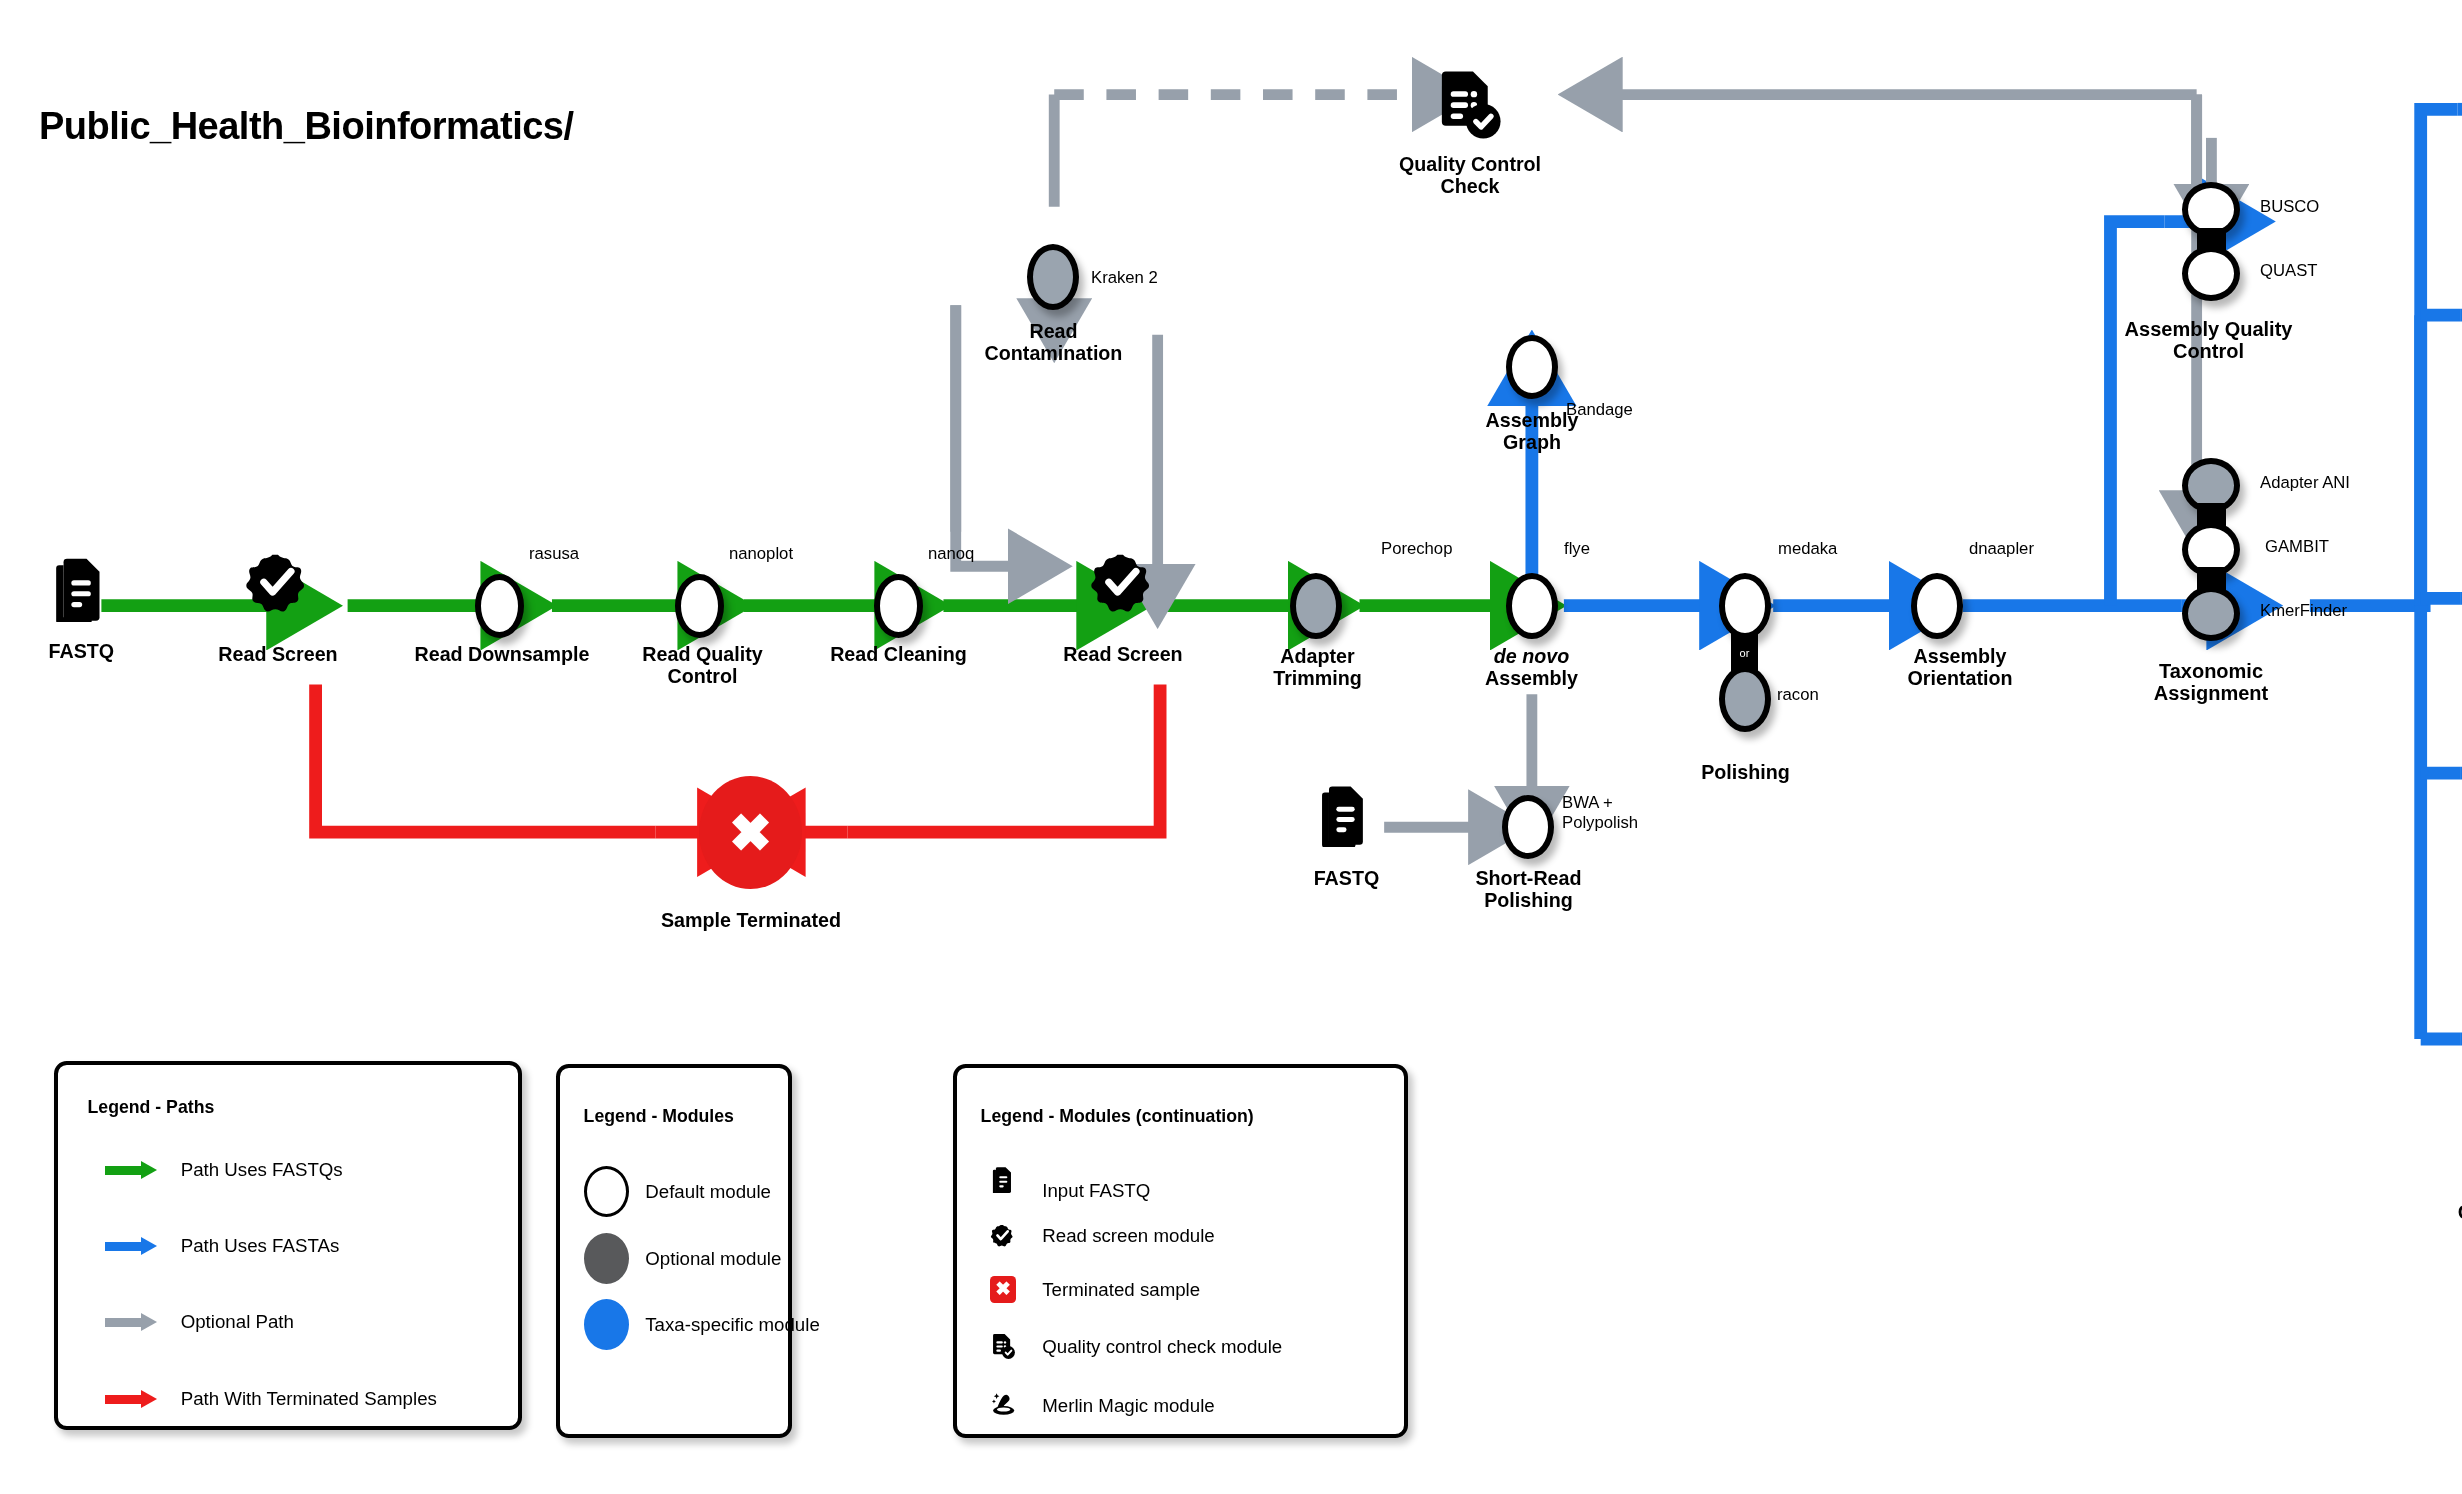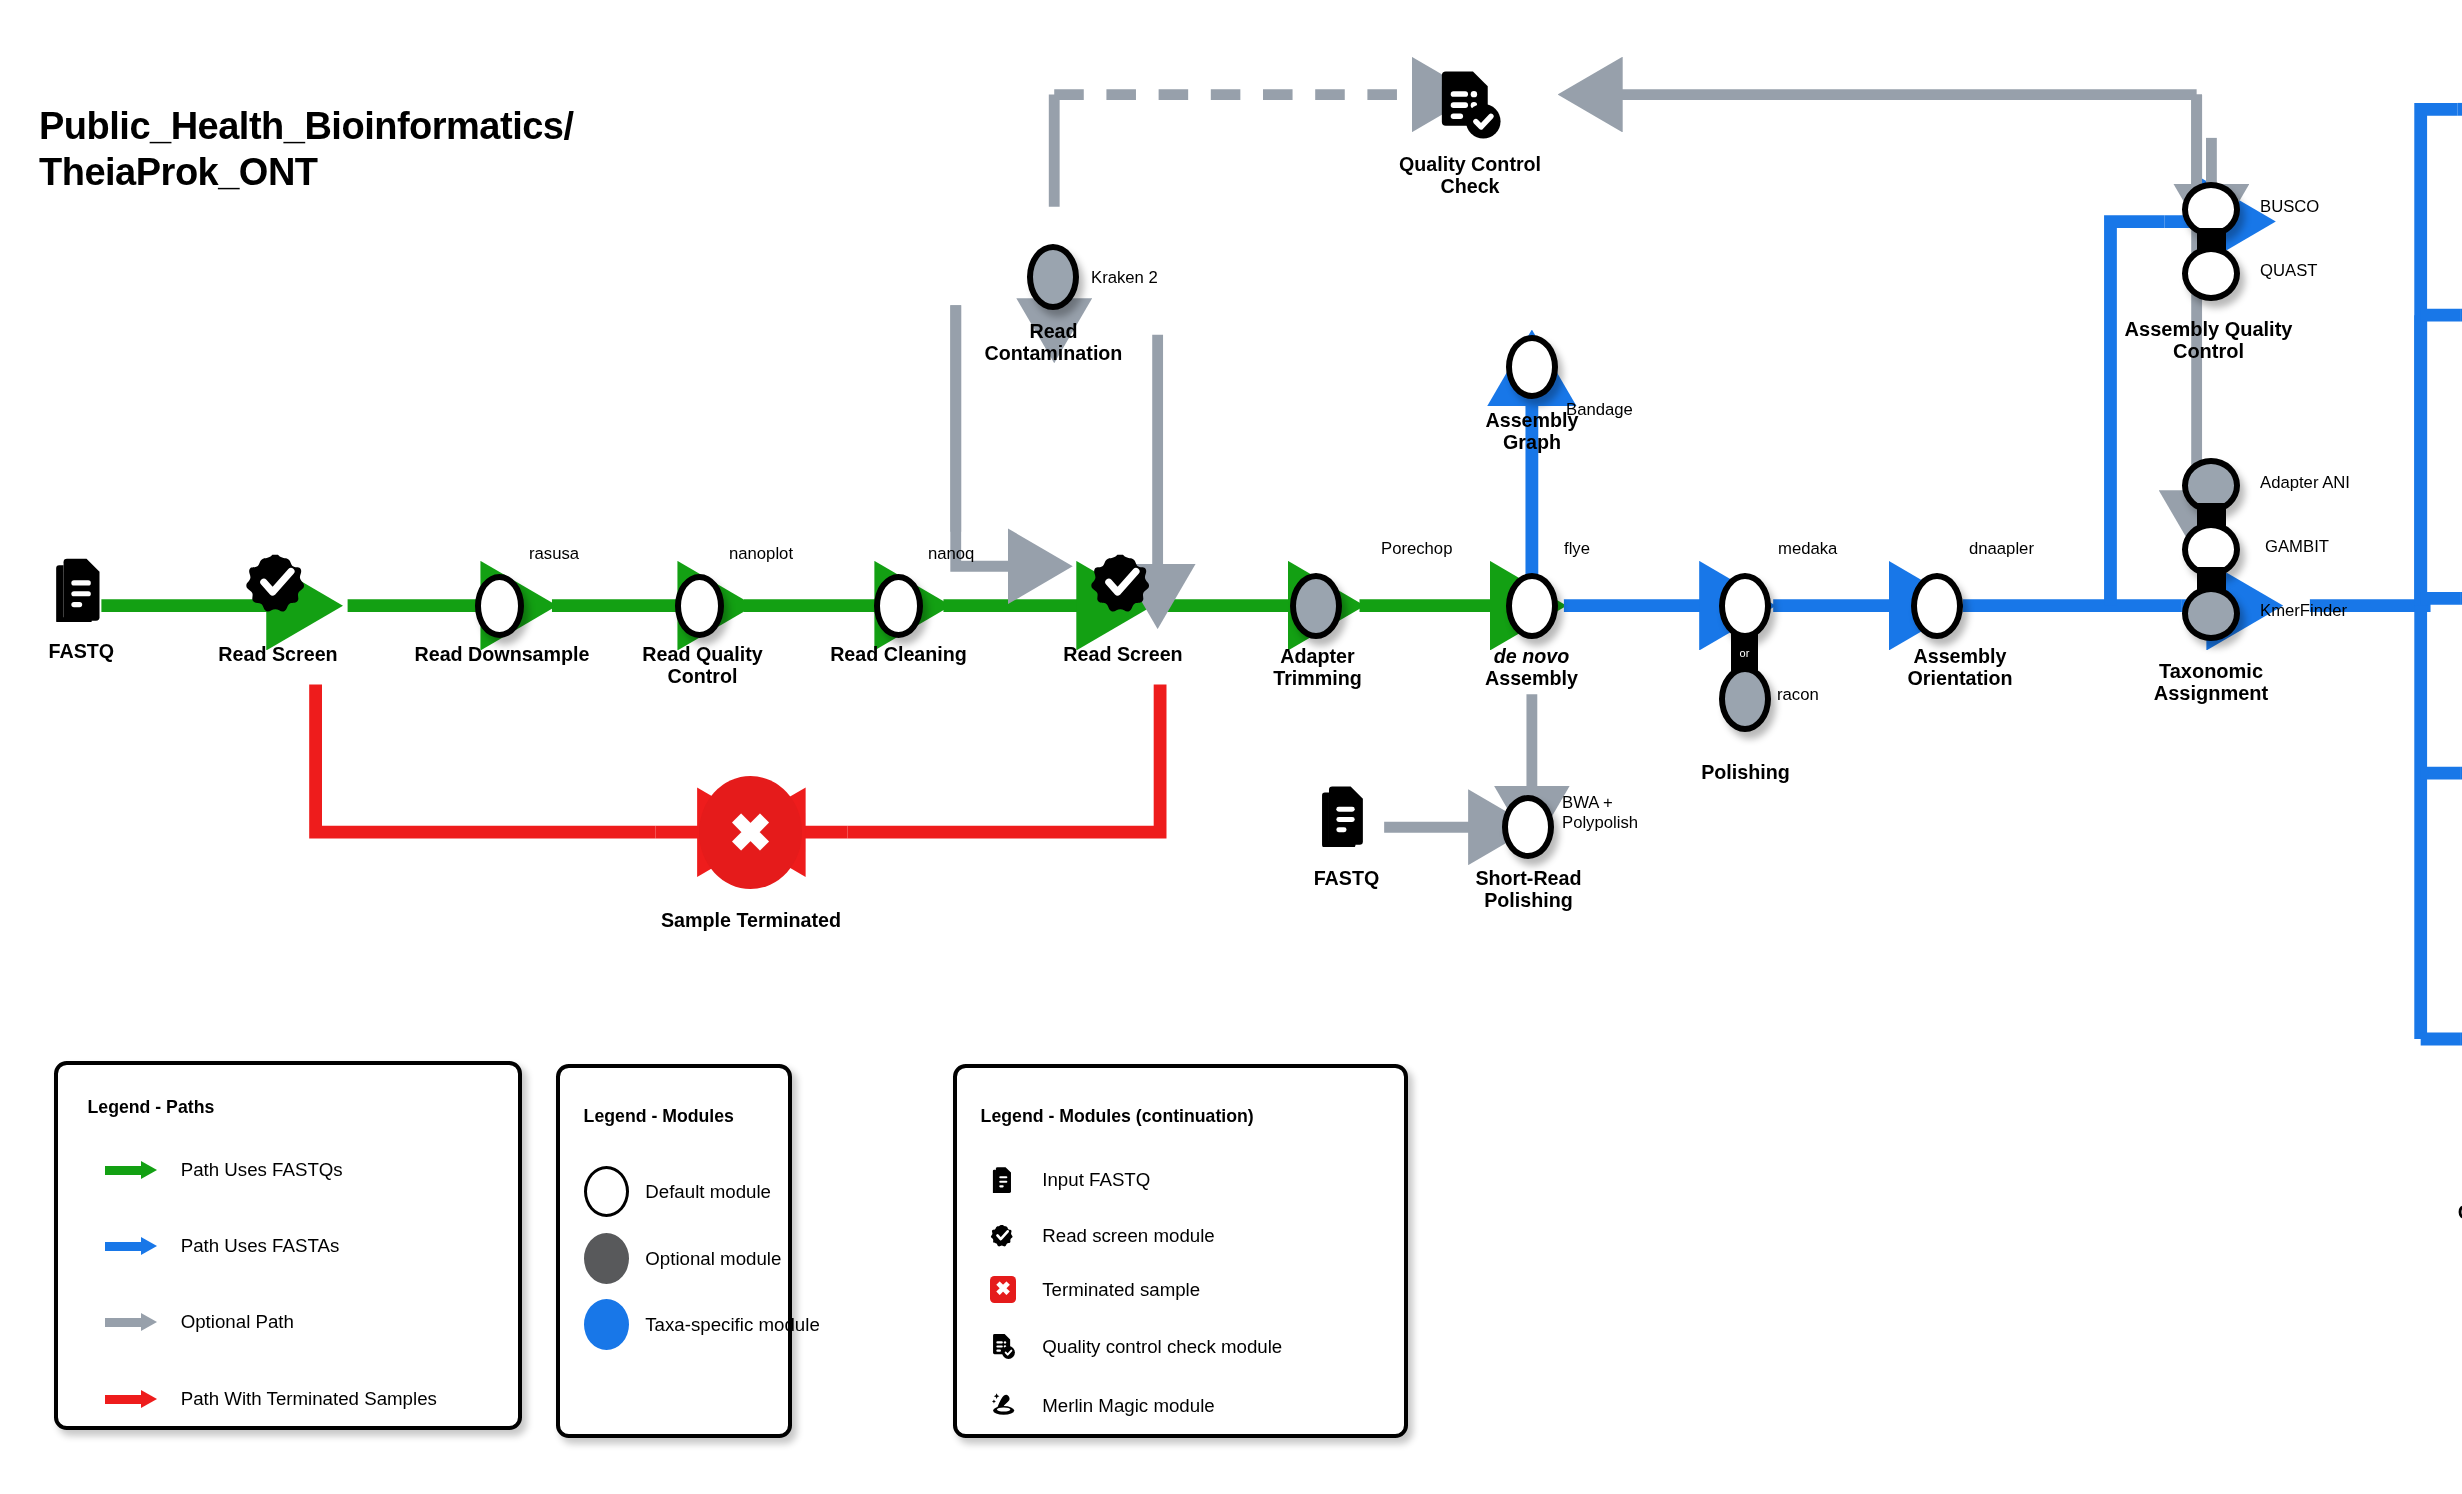--- a/index.html
+++ b/index.html
@@ -144,21 +144,20 @@
       <path d="M2355,1390 V 1690 H 1720"></path>
     </g>
     <g stroke="#ee1c1c" stroke-width="26" fill="none" marker-end="url(#ar)">
       <path d="M1330,1690 H 1420"></path>
       <path d="M1720,1690 H 1630"></path>
     </g>
   </svg>
 
   <div class="ttl">
     <div>Public_Health_Bioinformatics/</div>
-    <div>TheiaProk_ONT</div>
   </div>
 
   <div class="ico" style="left:54px;top:556px;">
     <svg width="52" height="66" viewBox="0 0 24 30">
       <path d="M6 1h9l6 6v21a1.6 1.6 0 0 1-1.6 1.6H6A1.6 1.6 0 0 1 4.4 28V2.6A1.6 1.6 0 0 1 6 1z" fill="#000"></path>
       <path d="M2.4 4h2v24h13v1.6A1.4 1.4 0 0 1 16 31H2.4A1.4 1.4 0 0 1 1 29.6V5.4A1.4 1.4 0 0 1 2.4 4z" fill="#000"></path>
       <rect x="8" y="11" width="9" height="2.4" rx="1.2" fill="#fff"></rect>
       <rect x="8" y="16" width="9" height="2.4" rx="1.2" fill="#fff"></rect>
       <rect x="8" y="21" width="5" height="2.4" rx="1.2" fill="#fff"></rect>
     </svg>
@@ -365,21 +364,21 @@
     </div>
     <div class="lrow" style="left:23.6px;top:231px;">
       <span class="lell" style="background:#1877e8;border-color:#1877e8;"></span>
       <span class="ltxt">Taxa-specific module</span>
     </div>
   </div>
 
   <div class="legend" style="left:953px;top:1064px;width:455px;height:374px;">
     <h4 style="left:23.6px;top:38px;">Legend - Modules (continuation)</h4>
 
-    <div class="lrow" style="left:23.6px;top:89px;">
+    <div class="lrow" style="left:23.6px;top:89px;align-items:flex-end;">
       <span class="licon">
         <svg width="21.7" height="27.6" viewBox="0 0 24 30">
             <path d="M6 1h9l6 6v21a1.6 1.6 0 0 1-1.6 1.6H6A1.6 1.6 0 0 1 4.4 28V2.6A1.6 1.6 0 0 1 6 1z" fill="#000"></path>
             <path d="M2.4 4h2v24h13v1.6A1.4 1.4 0 0 1 16 31H2.4A1.4 1.4 0 0 1 1 29.6V5.4A1.4 1.4 0 0 1 2.4 4z" fill="#000"></path>
             <rect x="8" y="11" width="9" height="2.4" rx="1.2" fill="#fff"></rect>
             <rect x="8" y="16" width="9" height="2.4" rx="1.2" fill="#fff"></rect>
             <rect x="8" y="21" width="5" height="2.4" rx="1.2" fill="#fff"></rect>
           </svg>
       </span>
       <span class="ltxt">Input FASTQ</span>

